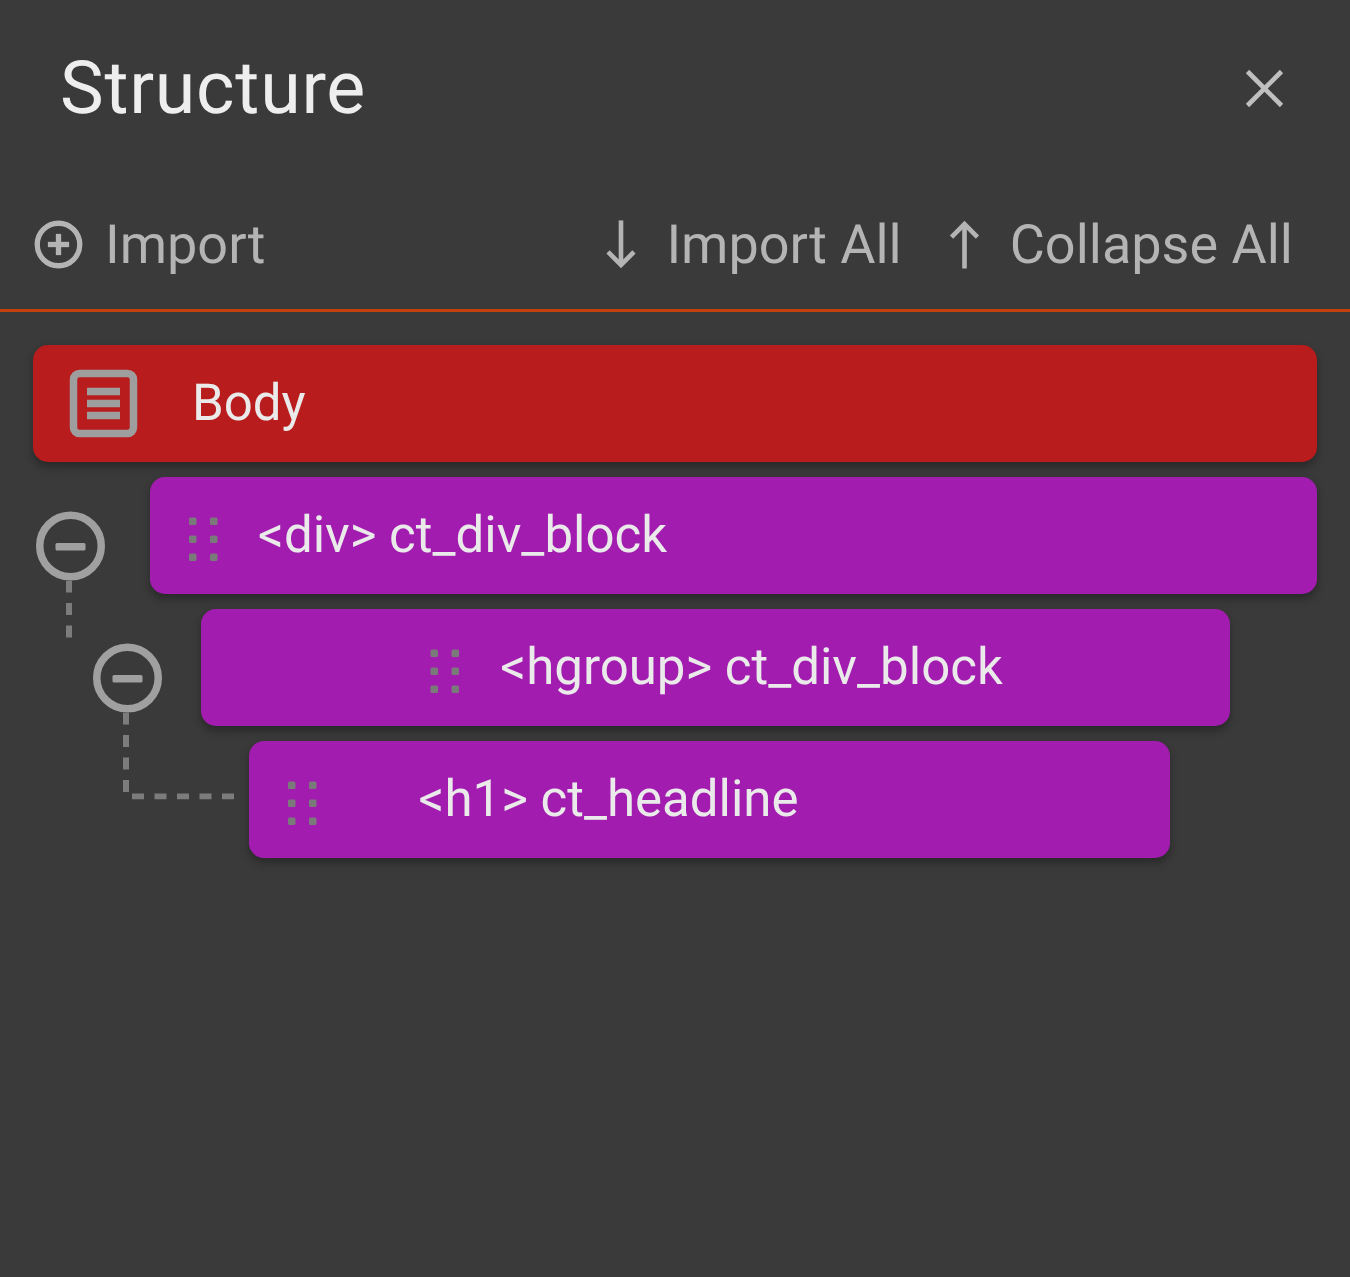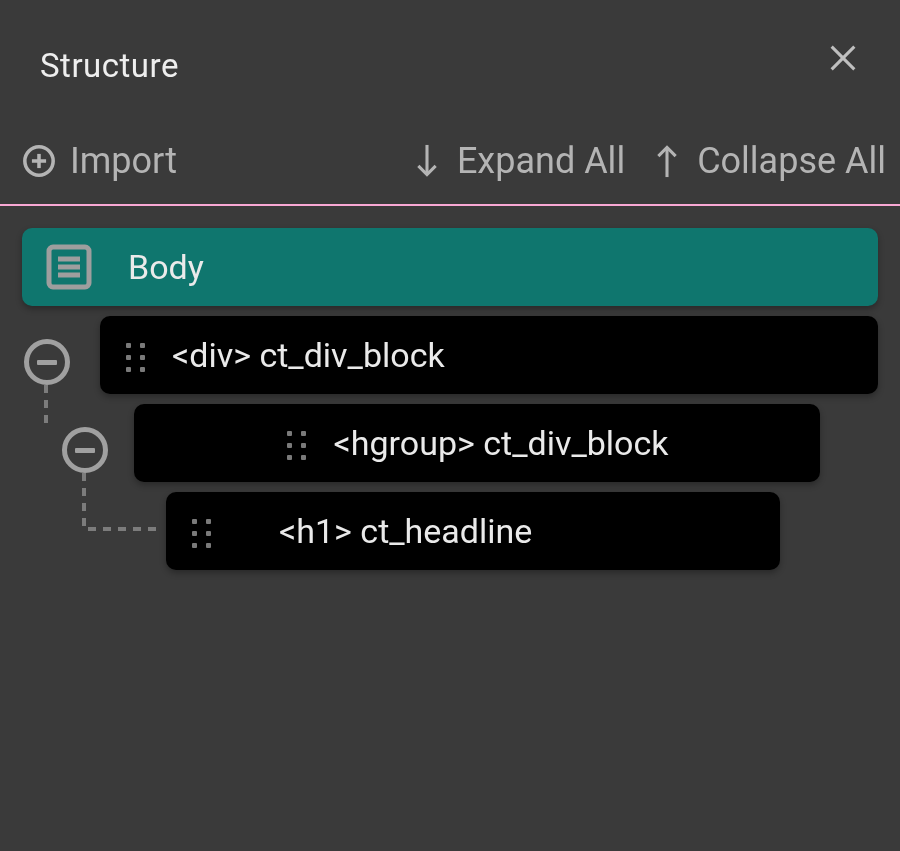--- a/index.html
+++ b/index.html
@@ -19,45 +19,44 @@
   }
 
   
   .header {
     display: flex;
     align-items: center;
     justify-content: space-between;
     padding: 30px 40px 35px 40px;
   }
   .header-title {
-    font-size: 33px;
+    font-size: 49px;
     font-weight: 400;
     letter-spacing: 0.5px;
     color: #eeeeee;
-    margin-top: 16px;
   }
   .close-btn {
     display: flex;
     align-items: center;
     cursor: pointer;
   }
   .close-btn svg {
     width: 34px;
     height: 34px;
     stroke: #bfbfbf;
     stroke-width: 2.2;
     fill: none;
   }
 
   
   .toolbar {
     display: flex;
     align-items: center;
-    padding: 20px 14px 22px 22px;
-    border-bottom: 2px solid #f9a8d4;
+    padding: 20px 38px 22px 22px;
+    border-bottom: 2px solid #c2410c;
     margin: 0 0 22px 0;
   }
   .tool-btn {
     display: flex;
     align-items: center;
     font-size: 36px;
     font-weight: 400;
     color: #b4b4b4;
     cursor: pointer;
   }
@@ -91,29 +90,29 @@
 
   
   .tree {
     position: relative;
     padding: 0 22px;
   }
 
   .node-row {
     display: flex;
     align-items: center;
-    background: #000000;
+    background: #a21caf;
     border-radius: 10px;
     padding: 0 24px;
     height: 78px;
     box-shadow: 0 3px 6px rgba(0,0,0,0.3);
     cursor: pointer;
   }
   .node-row.body {
-    background: #0f766e;
+    background: #b91c1c;
     text-align: center;
   }
   .node-label {
     font-size: 34px;
     font-weight: 400;
     color: #eaeaea;
   }
 
   
   .row-body { margin: 0 0 10px 0; }
@@ -216,21 +215,21 @@
   </div>
 
   <div class="spacer"></div>
 
   <div class="group-right">
     <div class="tool-btn">
       <svg class="arrow-icon" viewBox="0 0 24 34">
         <line x1="12" y1="4" x2="12" y2="28"></line>
         <polyline points="5,21 12,28 19,21"></polyline>
       </svg>
-      <span class="tool-btn-text">Expand All</span>
+      <span class="tool-btn-text">Import All</span>
     </div>
 
     <div class="tool-btn">
       <svg class="arrow-icon" viewBox="0 0 24 34">
         <line x1="12" y1="30" x2="12" y2="6"></line>
         <polyline points="5,13 12,6 19,13"></polyline>
       </svg>
       <span class="tool-btn-text">Collapse All</span>
     </div>
   </div>

